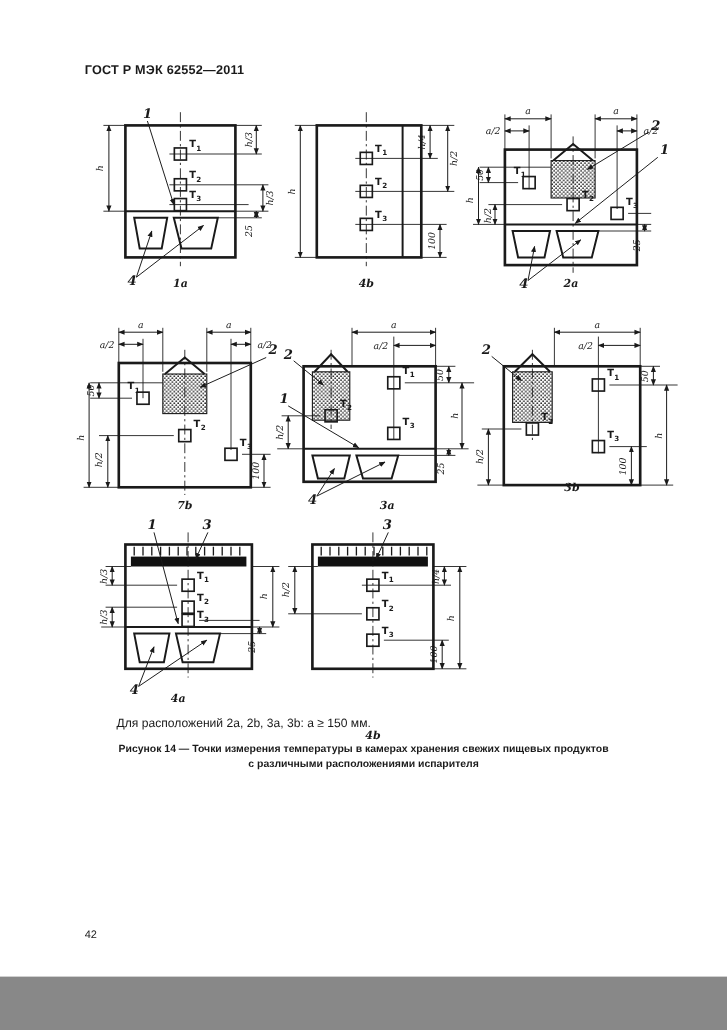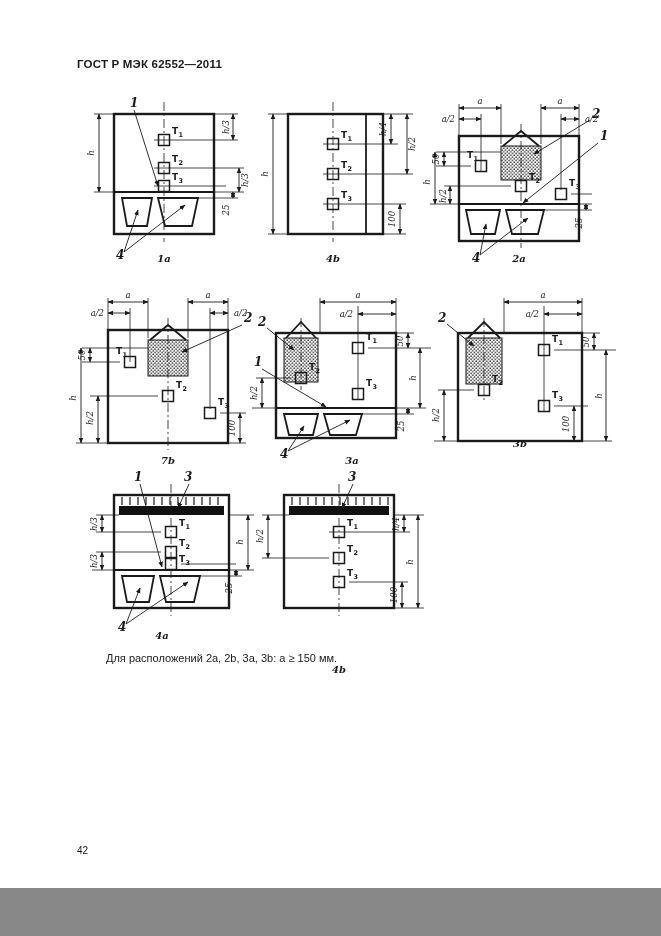--- a/index.html
+++ b/index.html
@@ -439,15 +439,17 @@
       <text class="tsub" x="101.5" y="109">3</text>
     </g>
     <g>
       <text class="clbl" x="96" y="11">3</text>
       <path class="lead" d="M101,14 L90,38"></path>
     </g>
   </svg>
   <div class="cap" style="left:339px;top:664px">4b</div>
 
   <div class="abs" id="note">Для расположений 2a, 2b, 3a, 3b: a ≥ 150 мм.</div>
+  <div class="abs figcap" style="top:676px">Рисунок 14 — Точки измерения температуры в камерах хранения свежих пищевых продуктов</div>
+  <div class="abs figcap" style="top:689px">с различными расположениями испарителя</div>
   <div class="abs" id="pagenum">42</div>
 
 </div>
 
 </body></html>

